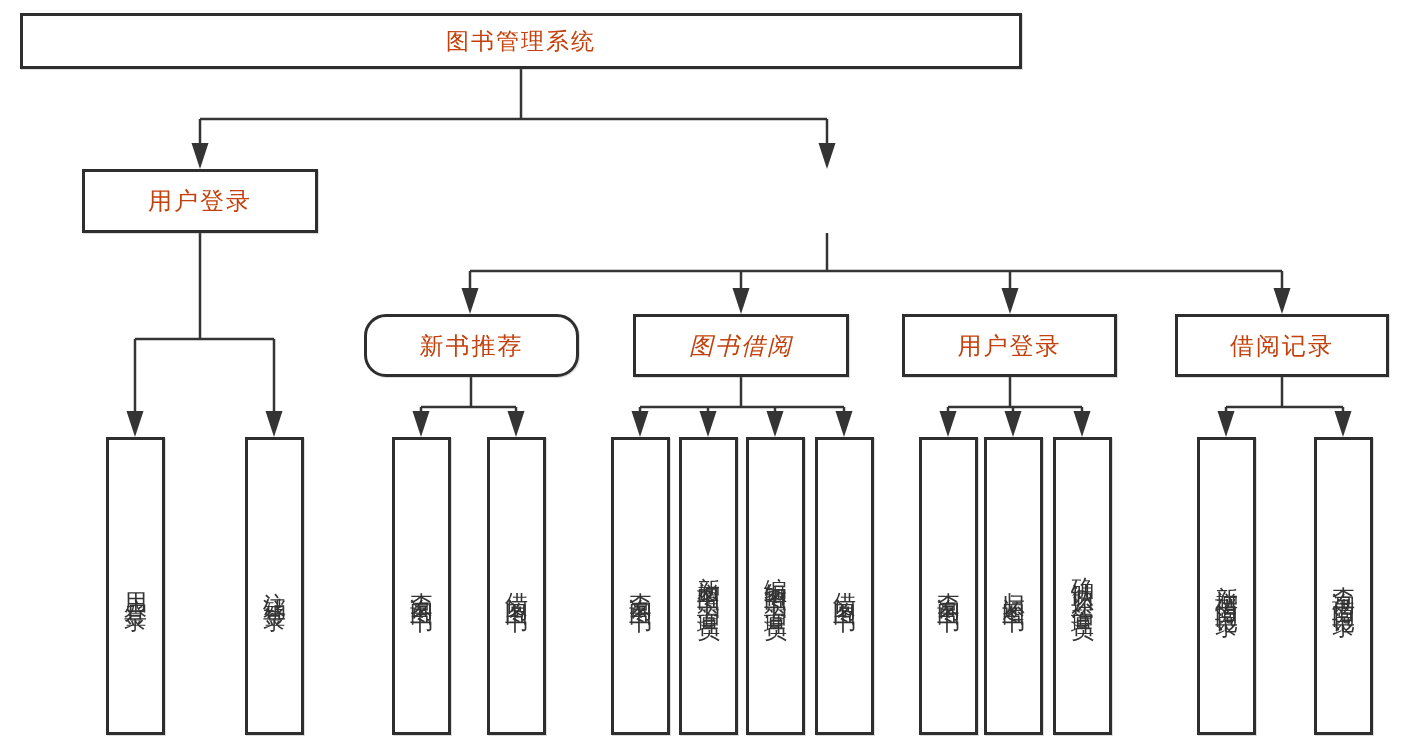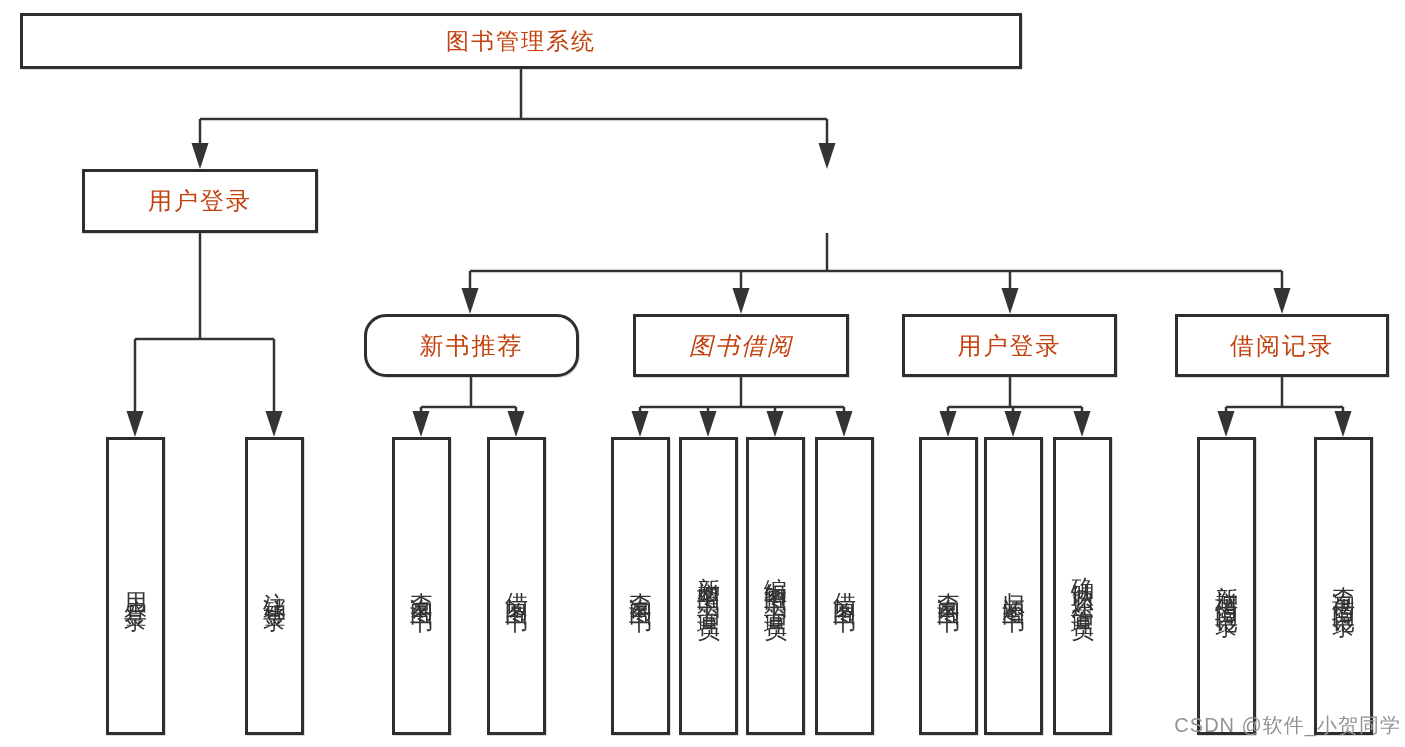--- a/index.html
+++ b/index.html
@@ -163,15 +163,14 @@
   <div class="box leaf" style="left:1053px;">
     <span class="v-label">确认归还（管理员）</span>
   </div>
   <div class="box leaf" style="left:1197px;">
     <span class="v-label">新增借阅记录</span>
   </div>
   <div class="box leaf" style="left:1314px;">
     <span class="v-label">查询借阅记录</span>
   </div>
 
-  <div id="watermark">CSDN @软件_小贺同学</div>
 
 </div>
 
 </body></html>

